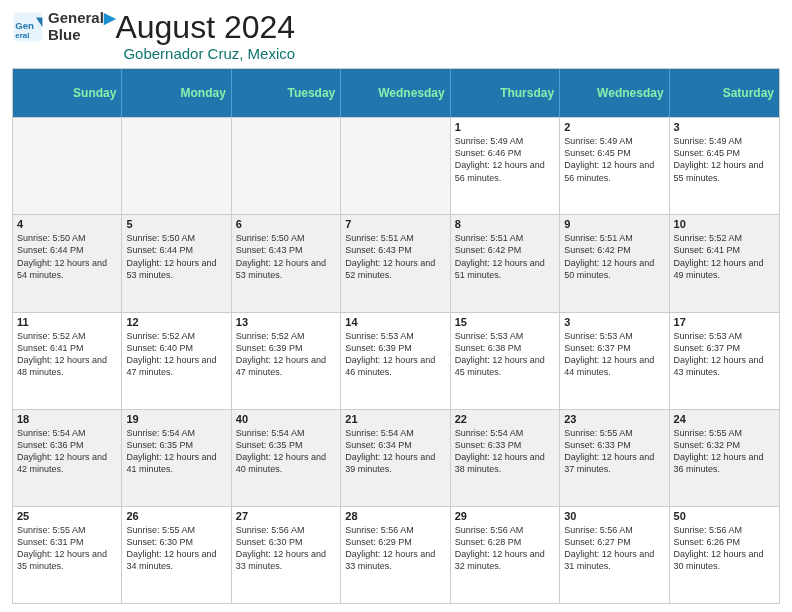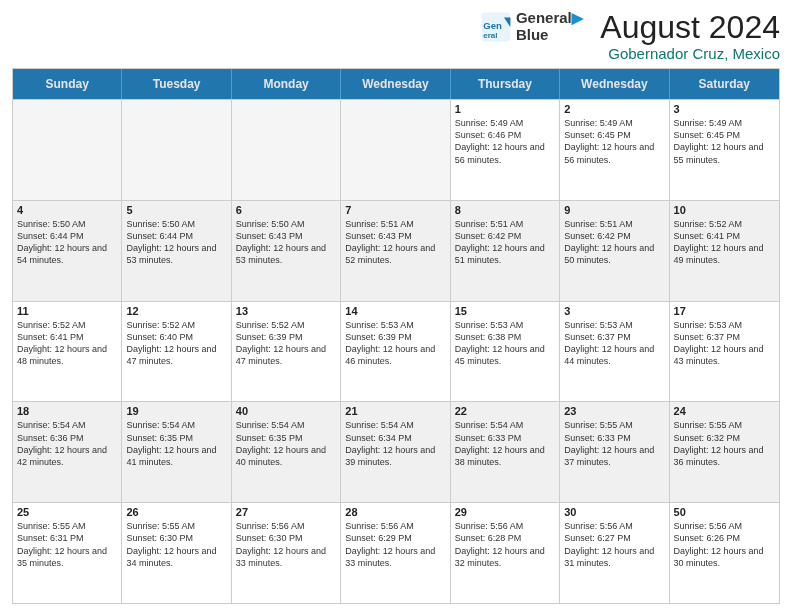--- a/index.html
+++ b/index.html
@@ -12,24 +12,23 @@
     }
     .page {
       width: 792px;
       height: 612px;
       display: flex;
       flex-direction: column;
       padding: 10px 12px 8px 12px;
     }
     .header {
       display: flex;
-      justify-content: flex-end;
+      justify-content: flex-start;
       align-items: flex-start;
       margin-bottom: 6px;
-      gap: 17px;
     }
     .logo {
       display: flex;
       align-items: center;
       gap: 4px;
     }
     .logo-text {
       font-size: 15px;
       font-weight: bold;
       color: #2176ae;
@@ -61,26 +60,26 @@
       display: flex;
       flex-direction: column;
       border: 1px solid #ccc;
     }
     .cal-header-row {
       display: grid;
       grid-template-columns: repeat(7, 1fr);
       background: #2176ae;
     }
     .cal-header-cell {
-      color: #e5e5e5;
+      color: #86efac;
       font-size: 12px;
       font-weight: bold;
-      padding: 8px 5px;
+      padding: 17px 5px;
       border-right: 1px solid #4a9fd4;
-      text-align: center;
+      text-align: right;
     }
     .cal-header-cell:last-child { border-right: none; }
     .cal-body {
       flex: 1;
       display: flex;
       flex-direction: column;
     }
     .cal-row {
       display: grid;
       grid-template-columns: repeat(7, 1fr);
@@ -135,22 +134,22 @@
     </div>
     <div class="title-block">
       <h1>August 2024</h1>
       <h2>Gobernador Cruz, Mexico</h2>
     </div>
   </div>
 
   <div class="calendar">
     <div class="cal-header-row">
     <div class="cal-header-cell">Sunday</div>
+        <div class="cal-header-cell">Monday</div>
         <div class="cal-header-cell">Tuesday</div>
-        <div class="cal-header-cell">Monday</div>
         <div class="cal-header-cell">Wednesday</div>
         <div class="cal-header-cell">Thursday</div>
         <div class="cal-header-cell">Wednesday</div>
         <div class="cal-header-cell">Saturday</div>
       </div>
     <div class="cal-body">
     <div class="cal-row">
           <div class="cal-cell empty"></div>
           <div class="cal-cell empty"></div>
           <div class="cal-cell empty"></div>

